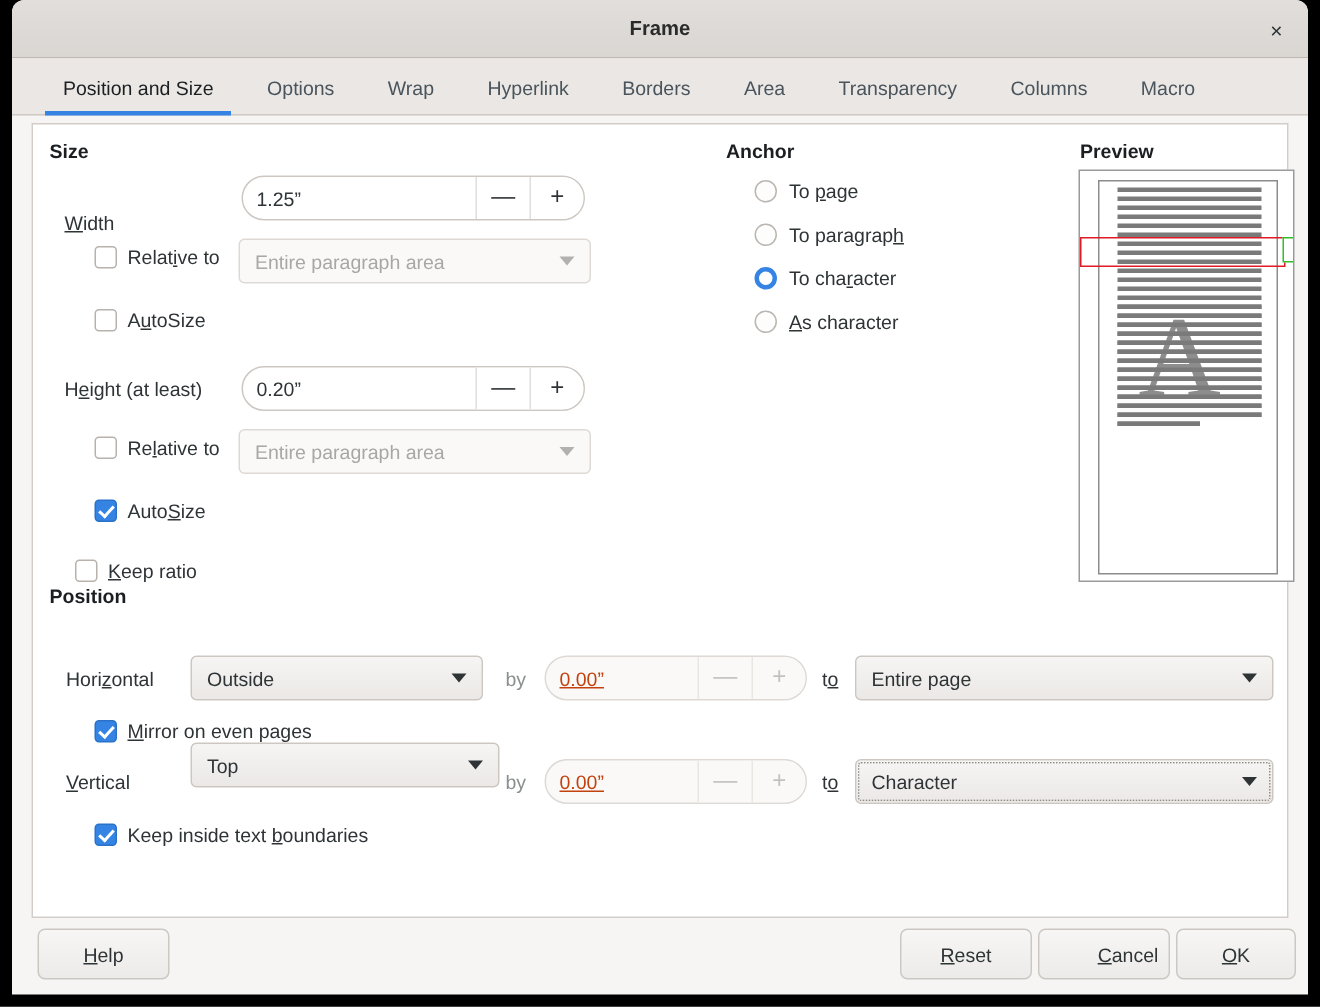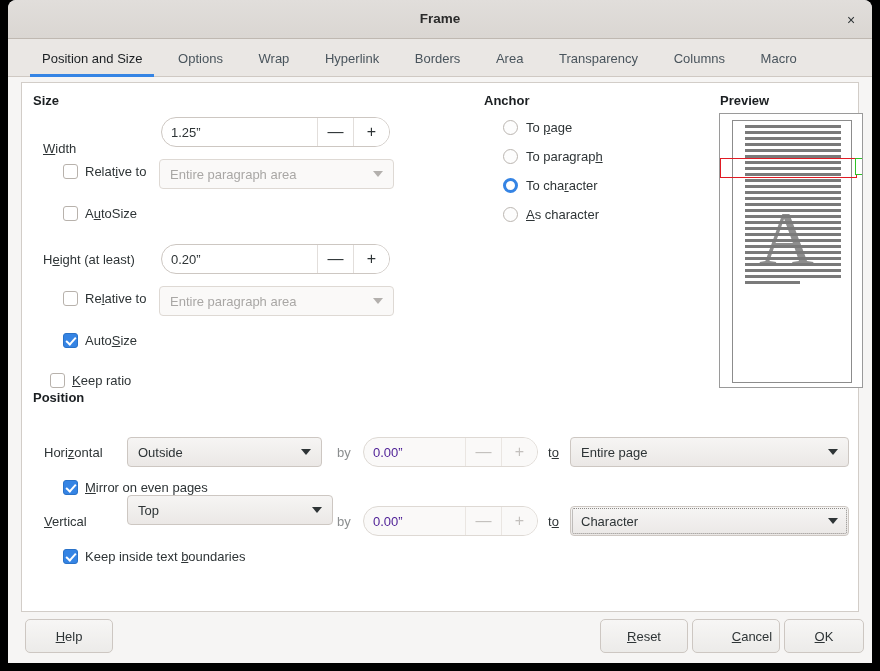--- a/index.html
+++ b/index.html
@@ -149,21 +149,21 @@
     font-size: 16px;
     color: #2e3436;
     cursor: pointer;
     user-select: none;
     background: #ffffff;
   }
   .spin.disabled {
     background: #faf9f8;
     border-color: #ded9d4;
   }
-  .spin.disabled .val { color: #4c1d95; }
+  .spin.disabled .val { color: #c2410c; text-decoration: underline; }
   .spin.disabled .sbtn { color: #c3c0bd; background: #faf9f8; border-left-color: #eae6e2; }
 
   .minus-glyph, .plus-glyph { pointer-events: none; }
 
   
   .combo {
     position: absolute;
     height: 30px;
     border: 1px solid #cdc7c2;
     border-radius: 4px;

